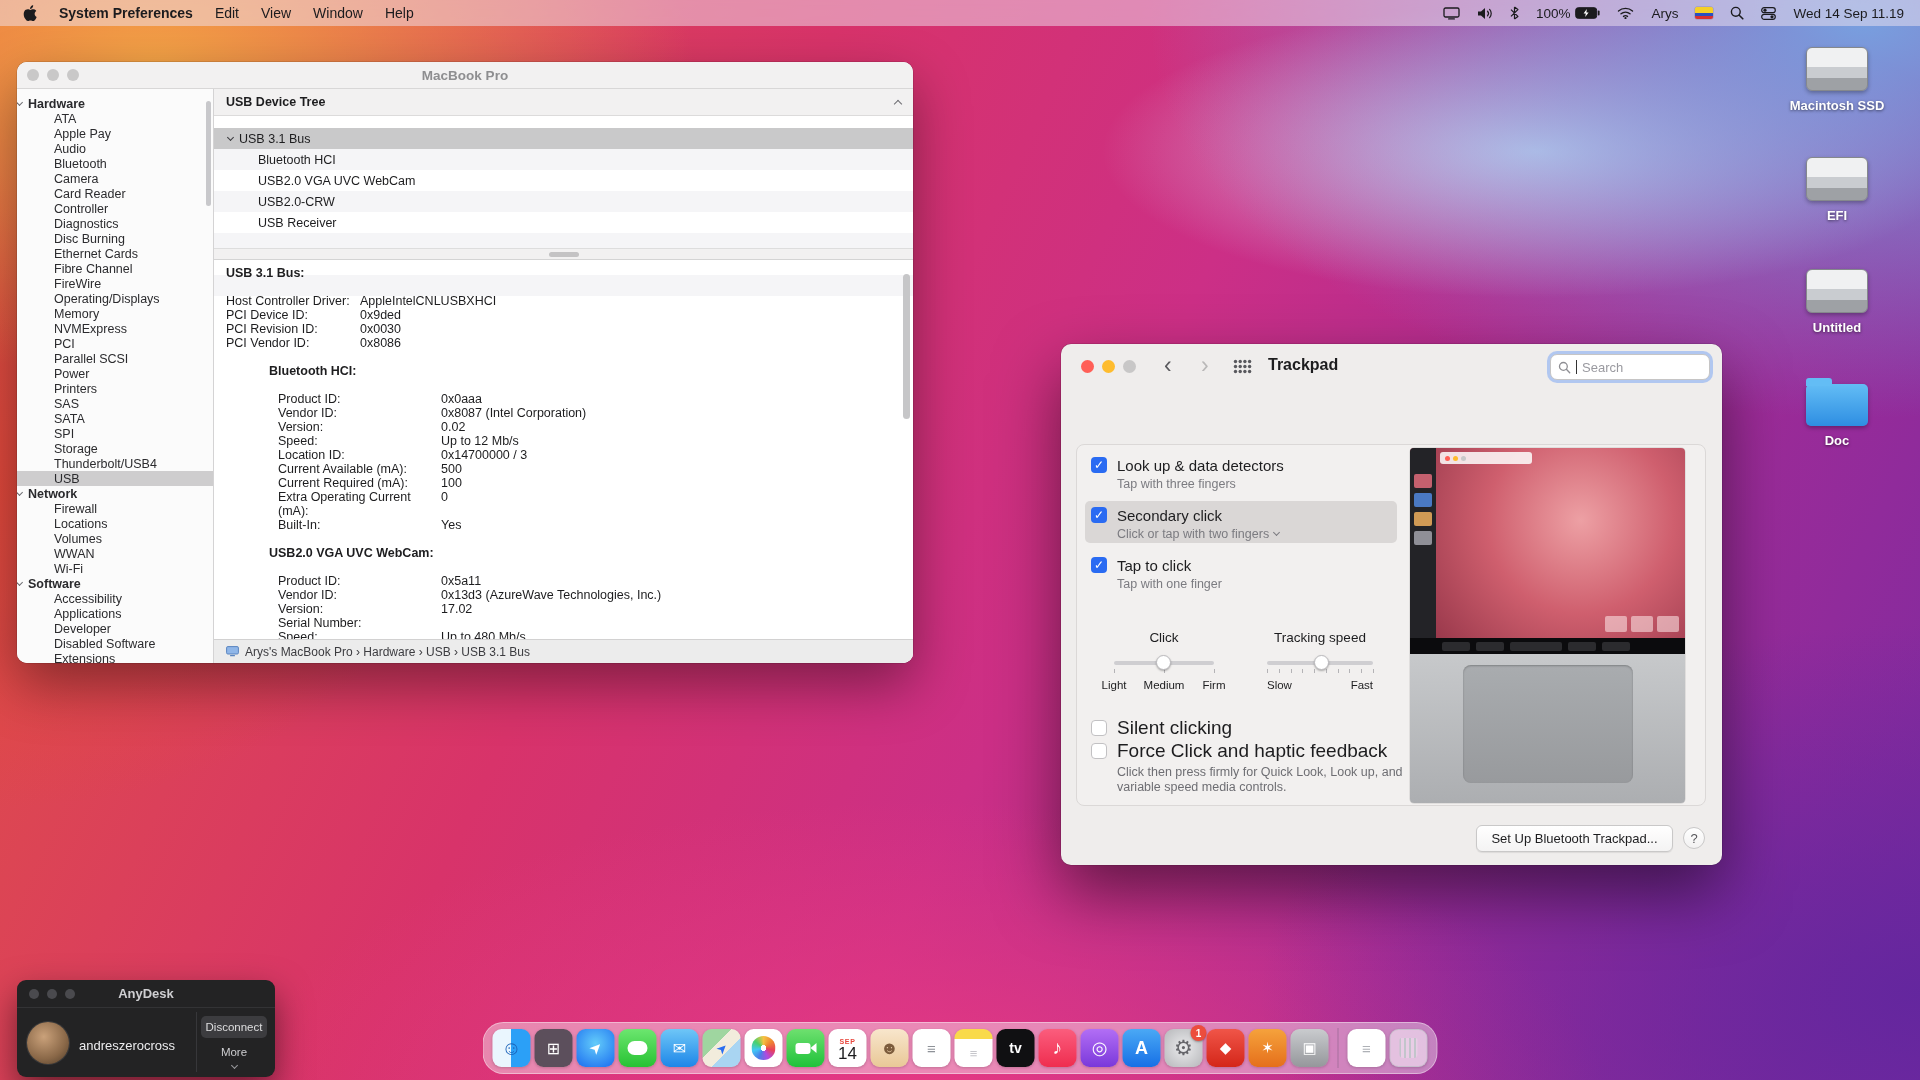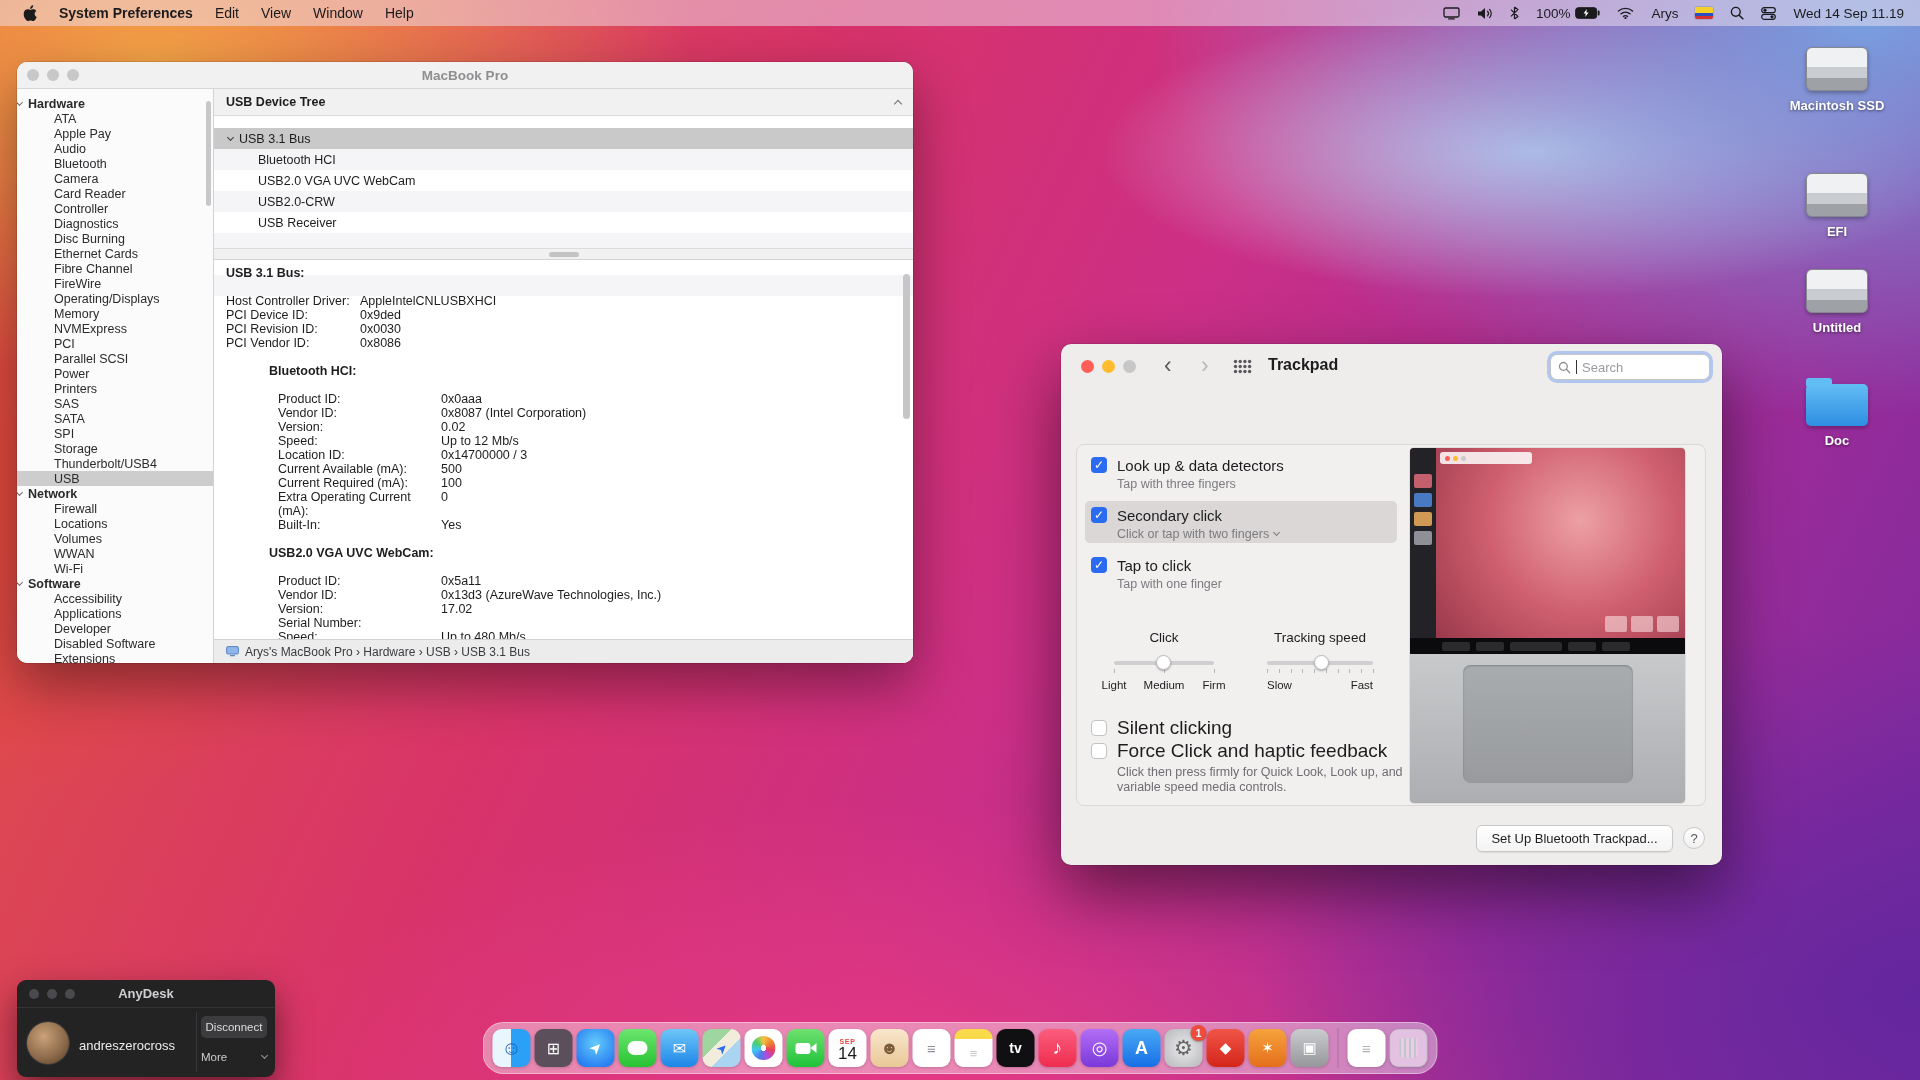--- a/index.html
+++ b/index.html
@@ -27,21 +27,21 @@
   #menu-right { margin-left:auto; display:flex; align-items:center; gap:17px; padding-right:16px; font-size:13.5px; }
   .mb-icon { display:flex; align-items:center; }
   .flag { width:18px; height:12px; border-radius:2px; overflow:hidden; display:flex; flex-direction:column; box-shadow:0 0 0 .5px rgba(0,0,0,.2); }
   .flag i { display:block; }
   .flag .y{height:6px;background:#f5d028;} .flag .b{height:3px;background:#2a4fc0;} .flag .r{height:3px;background:#d83030;}
   .battery { display:flex; align-items:center; gap:5px; }
 
   
   #desktop-icons { position:absolute; right:18px; top:40px; width:130px; z-index:5; }
   .desk-icon { position:absolute; left:0; width:130px; display:flex; flex-direction:column; align-items:center; }
-  .desk-icon:nth-child(1){top:7px;} .desk-icon:nth-child(2){top:117px;margin-top:16px;} .desk-icon:nth-child(3){top:229px;} .desk-icon:nth-child(4){top:340px;}
+  .desk-icon:nth-child(1){top:7px;} .desk-icon:nth-child(2){top:117px;} .desk-icon:nth-child(3){top:229px;} .desk-icon:nth-child(4){top:340px;}
   .icon-drive { width:62px; height:44px; border-radius:6px; border:1px solid #85888c;
     background:linear-gradient(#f0f1f2 0 45%, #c9ccd0 45% 72%, #9ea1a5 72% 100%); box-shadow:0 2px 4px rgba(0,0,0,.3); }
   .icon-folder { width:62px; height:42px; border-radius:5px; margin-top:4px; position:relative;
     background:linear-gradient(#63bdf5,#2e8ee2); box-shadow:0 2px 4px rgba(0,0,0,.3); }
   .icon-folder:before { content:''; position:absolute; top:-6px; left:0; width:26px; height:8px; border-radius:3px 3px 0 0; background:#63bdf5; }
   .desk-label { margin-top:7px; font-size:13px; color:#fff; font-weight:600; text-shadow:0 1px 3px rgba(0,0,0,.55); }
 
   
   .traffic { display:flex; gap:8px; }
   .traffic i { width:13px; height:13px; border-radius:50%; display:block; }
@@ -152,21 +152,21 @@
   #ad-header { height:28px; position:relative; display:flex; align-items:center; justify-content:center; border-bottom:1px solid #333335; }
   #ad-header .traffic { position:absolute; left:12px; }
   #ad-header .traffic i { width:10px; height:10px; background:#4a4a4e; }
   #ad-title { font-size:13px; font-weight:700; color:#cfcfd2; }
   #ad-avatar { position:absolute; left:10px; top:42px; width:42px; height:42px; border-radius:50%;
     background:radial-gradient(circle at 40% 35%, #caa17a, #8a6848 60%, #4c3a28 100%); box-shadow:0 0 0 1px #3a3a3c; }
   #ad-user { position:absolute; left:62px; top:58px; font-size:13px; color:#ececee; }
   #ad-divider { position:absolute; left:179px; top:32px; width:1px; height:60px; background:#37373a; }
   #ad-disconnect { position:absolute; left:184px; top:36px; width:66px; height:22px; background:#3c3c3f; border-radius:5px;
     font-size:11.5px; display:flex; align-items:center; justify-content:center; color:#dededf; }
-  #ad-more { position:absolute; left:184px; top:66px; width:66px; height:22px; display:flex; align-items:center; justify-content:space-between; font-size:11.5px; color:#cdcdd0; }
+  #ad-more { position:absolute; left:184px; top:66px; width:66px; height:22px; display:flex; align-items:center; justify-content:space-between; font-size:11.5px; color:#cdcdd0;flex-direction:column; }
   #ad-more .chev { border-color:#9a9a9e; width:5px; height:5px; }
 
   
   #dock { position:absolute; left:50%; bottom:6px; transform:translateX(-50%); display:flex; align-items:center; gap:4px;
     padding:5px 9px; background:rgba(250,250,252,.42); backdrop-filter:blur(26px); border-radius:21px;
     border:1px solid rgba(255,255,255,.4); z-index:30; }
   .dock-item { width:38px; height:38px; border-radius:9px; position:relative; display:flex; align-items:center; justify-content:center;
     font-size:19px; color:#fff; box-shadow:0 1px 3px rgba(0,0,0,.18); }
   .dock-sep { width:1px; height:40px; background:rgba(60,60,75,.28); margin:0 5px; }
   .di-finder{background:linear-gradient(90deg,#eaf6fe 50%,#2ba0f7 50%);color:#1a62b8;font-size:20px;}

